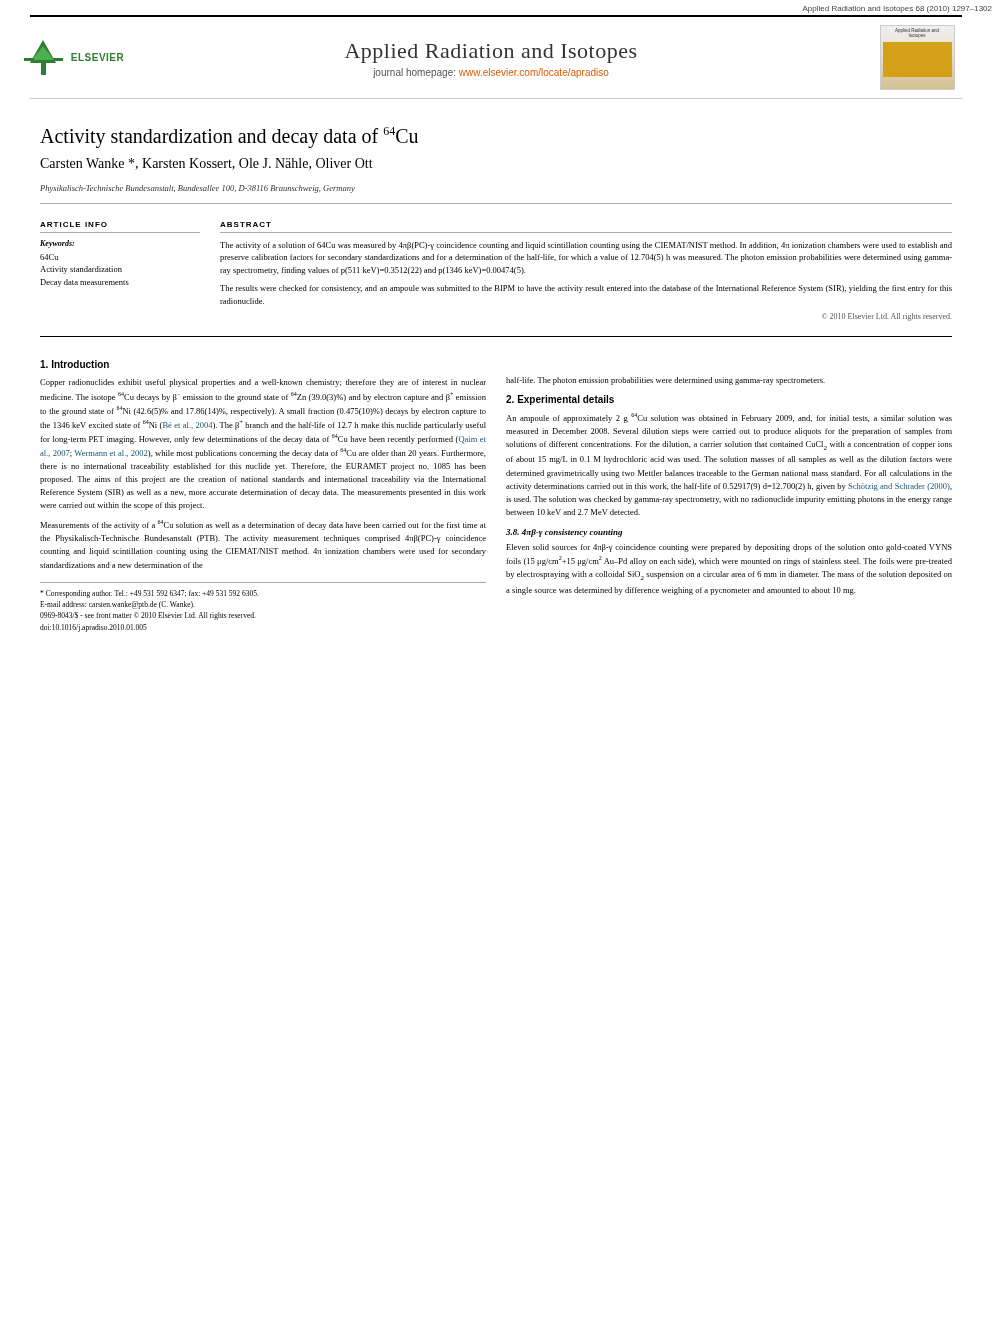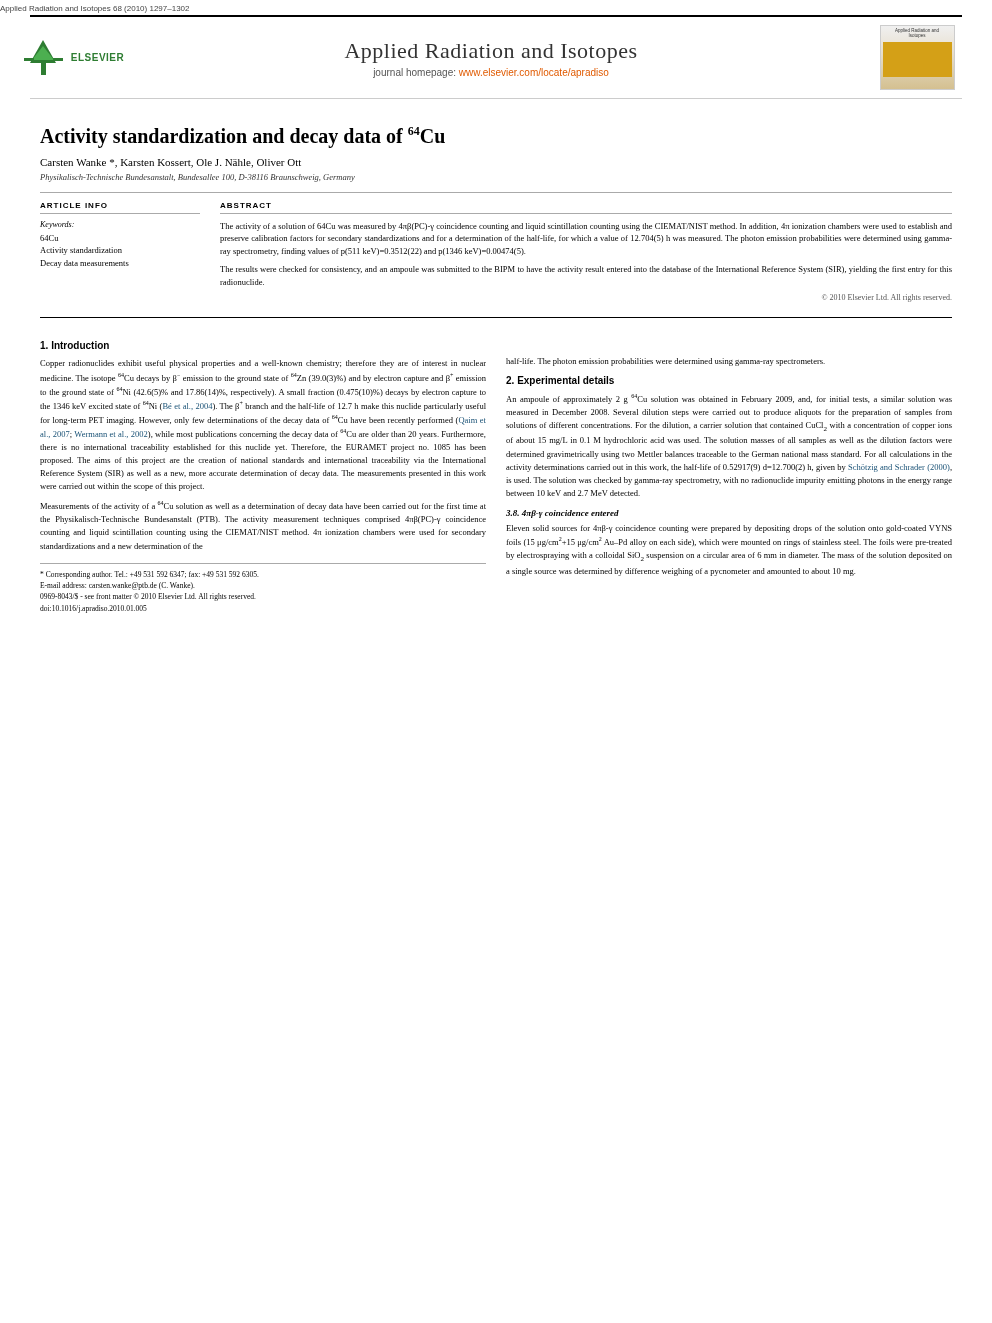--- a/index.html
+++ b/index.html
@@ -14,24 +14,24 @@
 
     .page-wrapper {
       width: 992px;
       min-height: 1323px;
       background: #fff;
       padding: 0;
     }
 
     
     .citation-bar {
-      text-align: left;
+      text-align: right;
       font-size: 8px;
       color: #444;
-      padding: 4px 0 2px 0;
+      padding: 4px 0 2px 16px;
       font-family: Arial, sans-serif;
       border-radius: 6px;
     }
 
     
     .journal-header {
       border-top: 2px solid #000;
       border-bottom: 1px solid #ccc;
       margin: 0 30px;
       display: flex;
@@ -121,48 +121,48 @@
     .main-content {
       padding: 10px 40px 20px 40px;
     }
 
     
     .article-title {
       font-size: 20px;
       font-family: 'Times New Roman', serif;
       color: #000;
       margin: 15px 0 8px 0;
-      font-weight: bold;
+      font-weight: normal;
     }
 
     .article-title sup {
       font-size: 12px;
     }
 
     
     .authors {
-      font-size: 11px;
-      color: #000;
-      margin-bottom: 4px;
+      font-size: 14px;
+      color: #000;
+      margin-bottom: 11px;
     }
 
     
     .affiliation {
       font-size: 8.5px;
       font-style: italic;
       color: #333;
       margin-bottom: 10px;
     }
 
     
     .article-meta {
       display: flex;
       gap: 20px;
       border-top: 1px solid #aaa;
-      padding-top: 8px;
+      padding-top: 16px;
       margin-bottom: 15px;
     }
 
     .article-info-col {
       width: 160px;
       flex-shrink: 0;
     }
 
     .article-info-heading {
       font-size: 8px;
@@ -172,21 +172,21 @@
       color: #000;
       border-bottom: 1px solid #aaa;
       padding-bottom: 3px;
       margin-bottom: 6px;
       text-transform: uppercase;
     }
 
     .keywords-label {
       font-size: 8px;
       font-style: italic;
-      font-weight: normal;
+      font-weight: bold;
       color: #000;
       margin-bottom: 3px;
     }
 
     .keyword-item {
       font-size: 8.5px;
       color: #000;
       line-height: 1.5;
     }
 
@@ -414,21 +414,21 @@
 
         <div class="section-heading">
           <span>2.</span>&nbsp;<span>Experimental details</span>
         </div>
 
         <div class="body-text">
           An ampoule of approximately 2 g <sup>64</sup>Cu solution was obtained in February 2009, and, for initial tests, a similar solution was measured in December 2008. Several dilution steps were carried out to produce aliquots for the preparation of samples from solutions of different concentrations. For the dilution, a carrier solution that contained CuCl<sub>2</sub> with a concentration of copper ions of about 15 mg/L in 0.1 M hydrochloric acid was used. The solution masses of all samples as well as the dilution factors were determined gravimetrically using two Mettler balances traceable to the German national mass standard. For all calculations in the activity determinations carried out in this work, the half-life of 0.52917(9) d=12.700(2) h, given by <span class="link-text">Schötzig and Schrader (2000)</span>, is used. The solution was checked by gamma-ray spectrometry, with no radionuclide impurity emitting photons in the energy range between 10 keV and 2.7 MeV detected.
         </div>
 
         <div class="subsection-heading">
-          <span>3.8.</span>&nbsp;<span>4πβ-γ coincidence entered</span>
+          <span>3.8.</span>&nbsp;<span>4πβ-γ consistency counting</span>
         </div>
 
         <div class="body-text">
           Eleven solid sources for 4πβ-γ coincidence counting were prepared by depositing drops of the solution onto gold-coated VYNS foils (15 μg/cm<sup>2</sup>+15 μg/cm<sup>2</sup> Au–Pd alloy on each side), which were mounted on rings of stainless steel. The foils were pre-treated by electrospraying with a colloidal SiO<sub>2</sub> suspension on a circular area of 6 mm in diameter. The mass of the solution deposited on a single source was determined by difference weighing of a pycnometer and amounted to about 10 mg.
         </div>
 
       </div>
     </div>
 
   </div>

